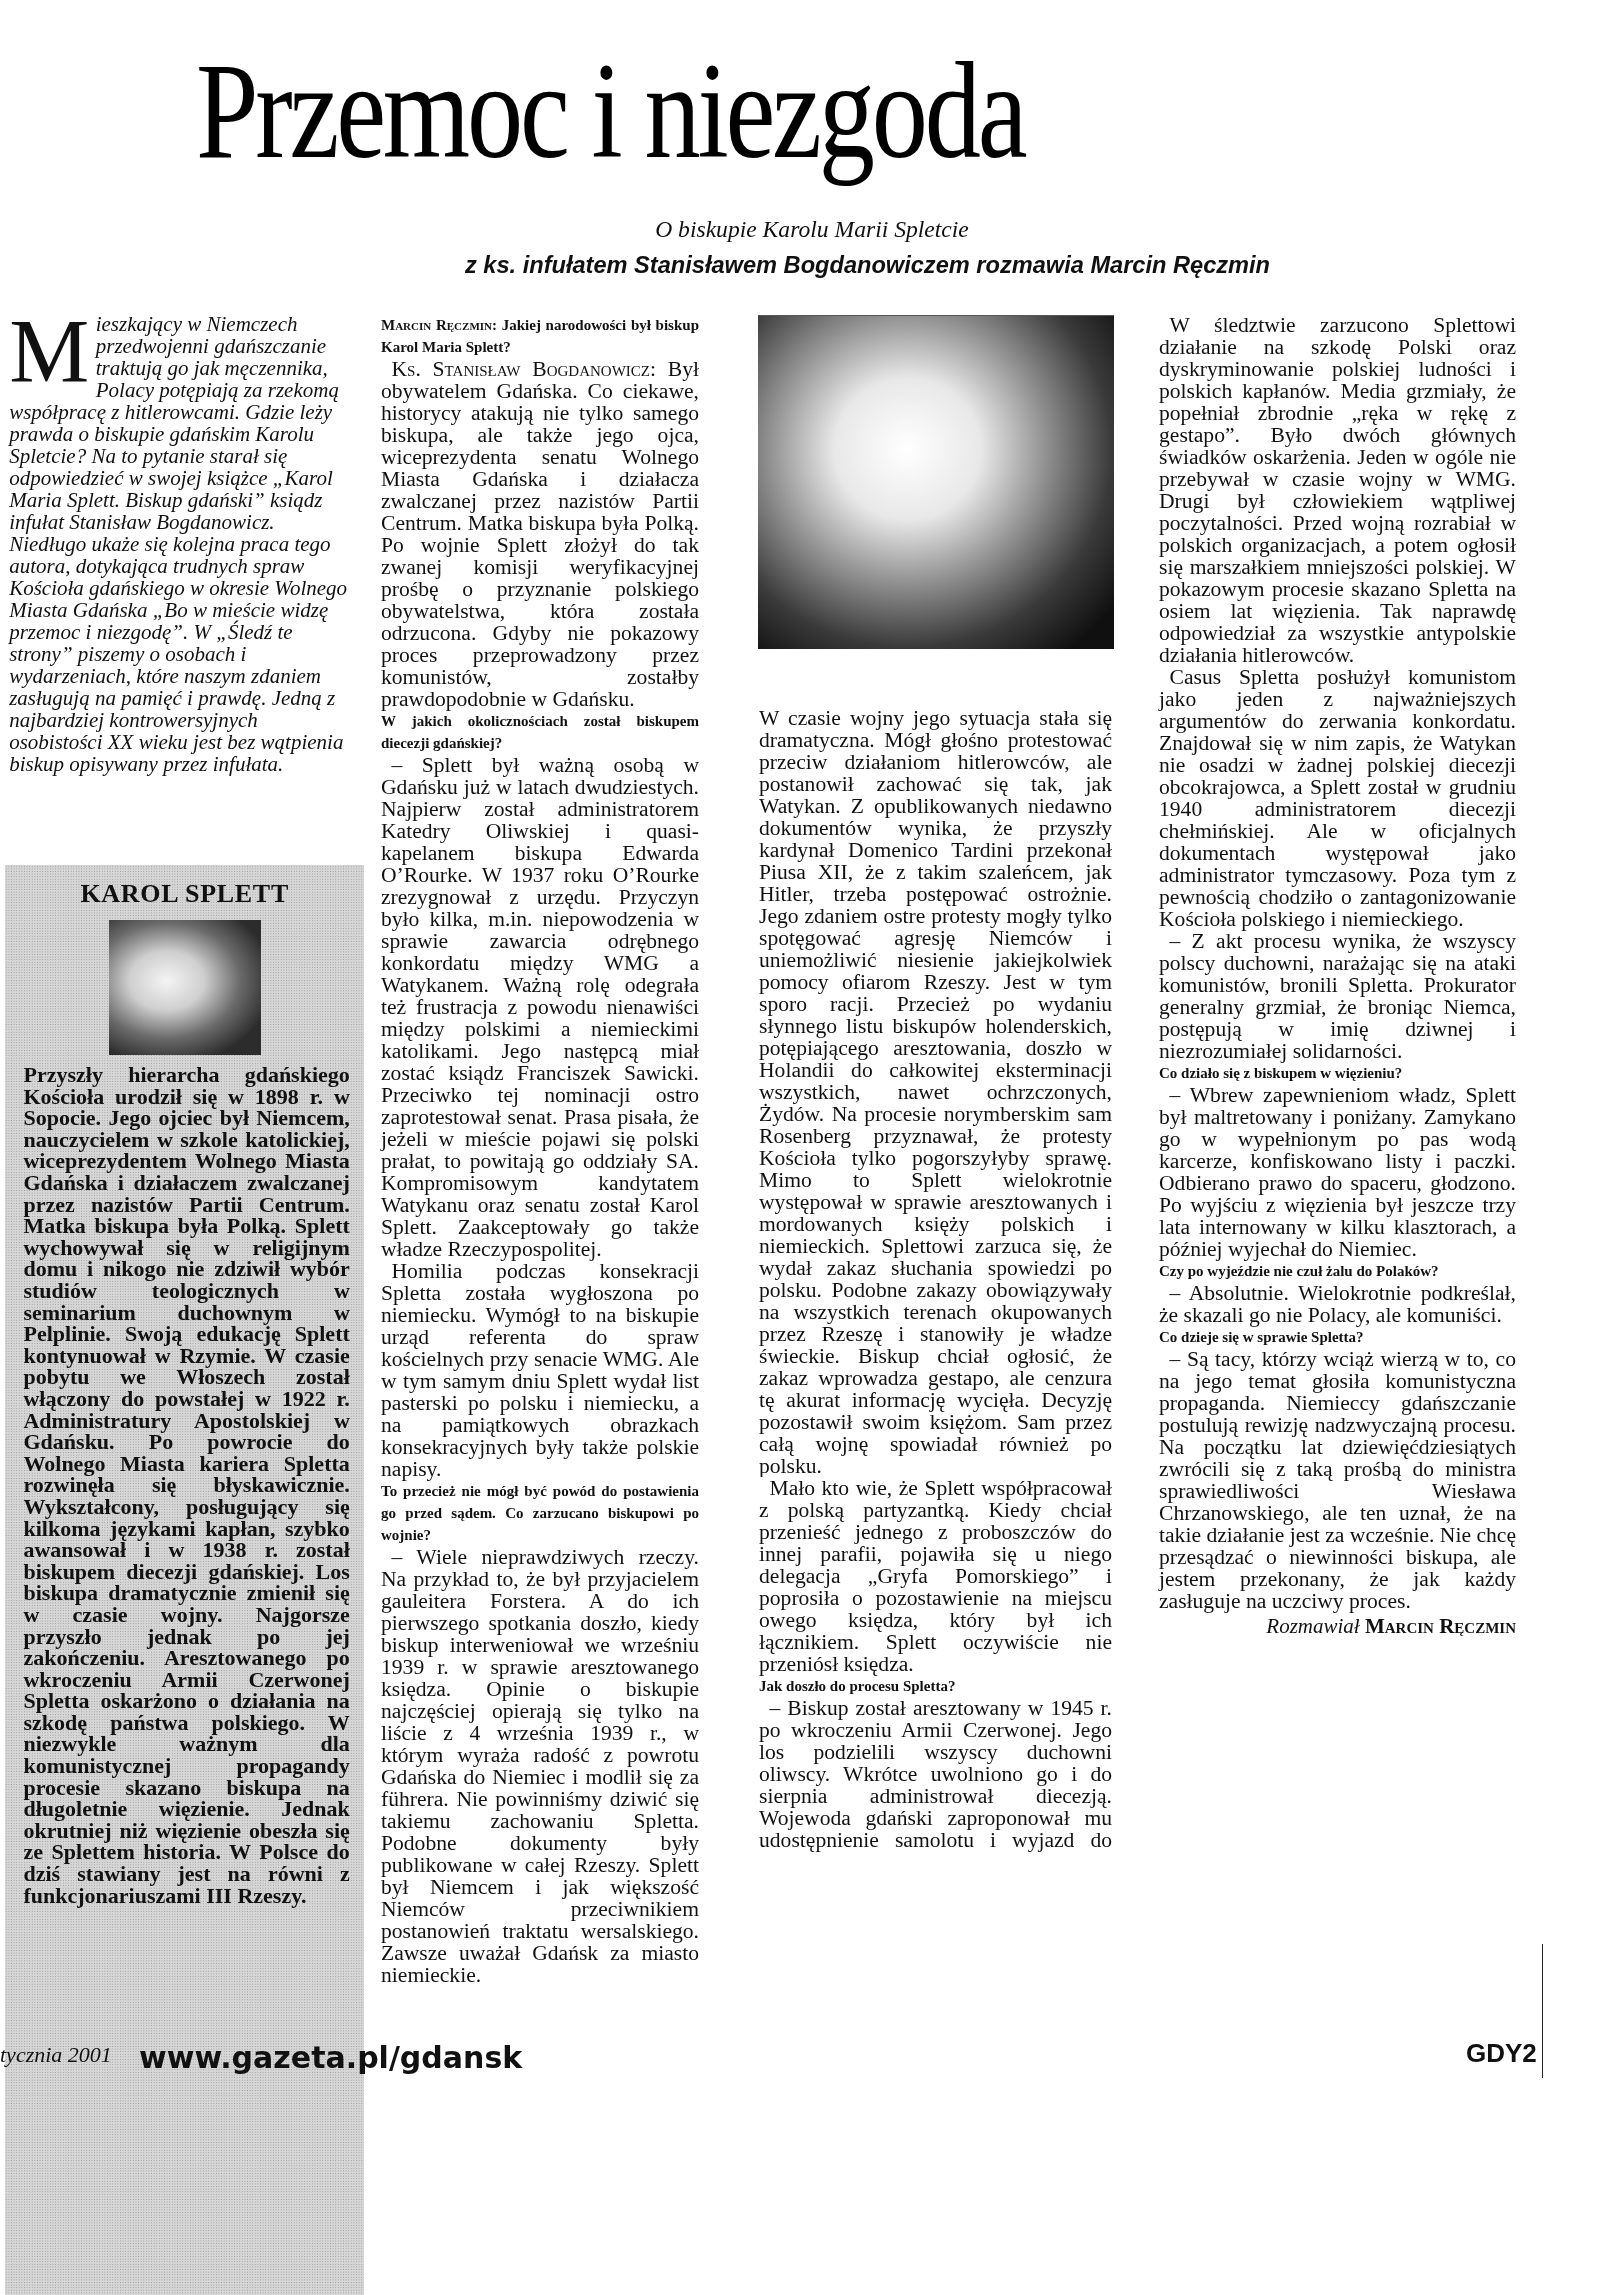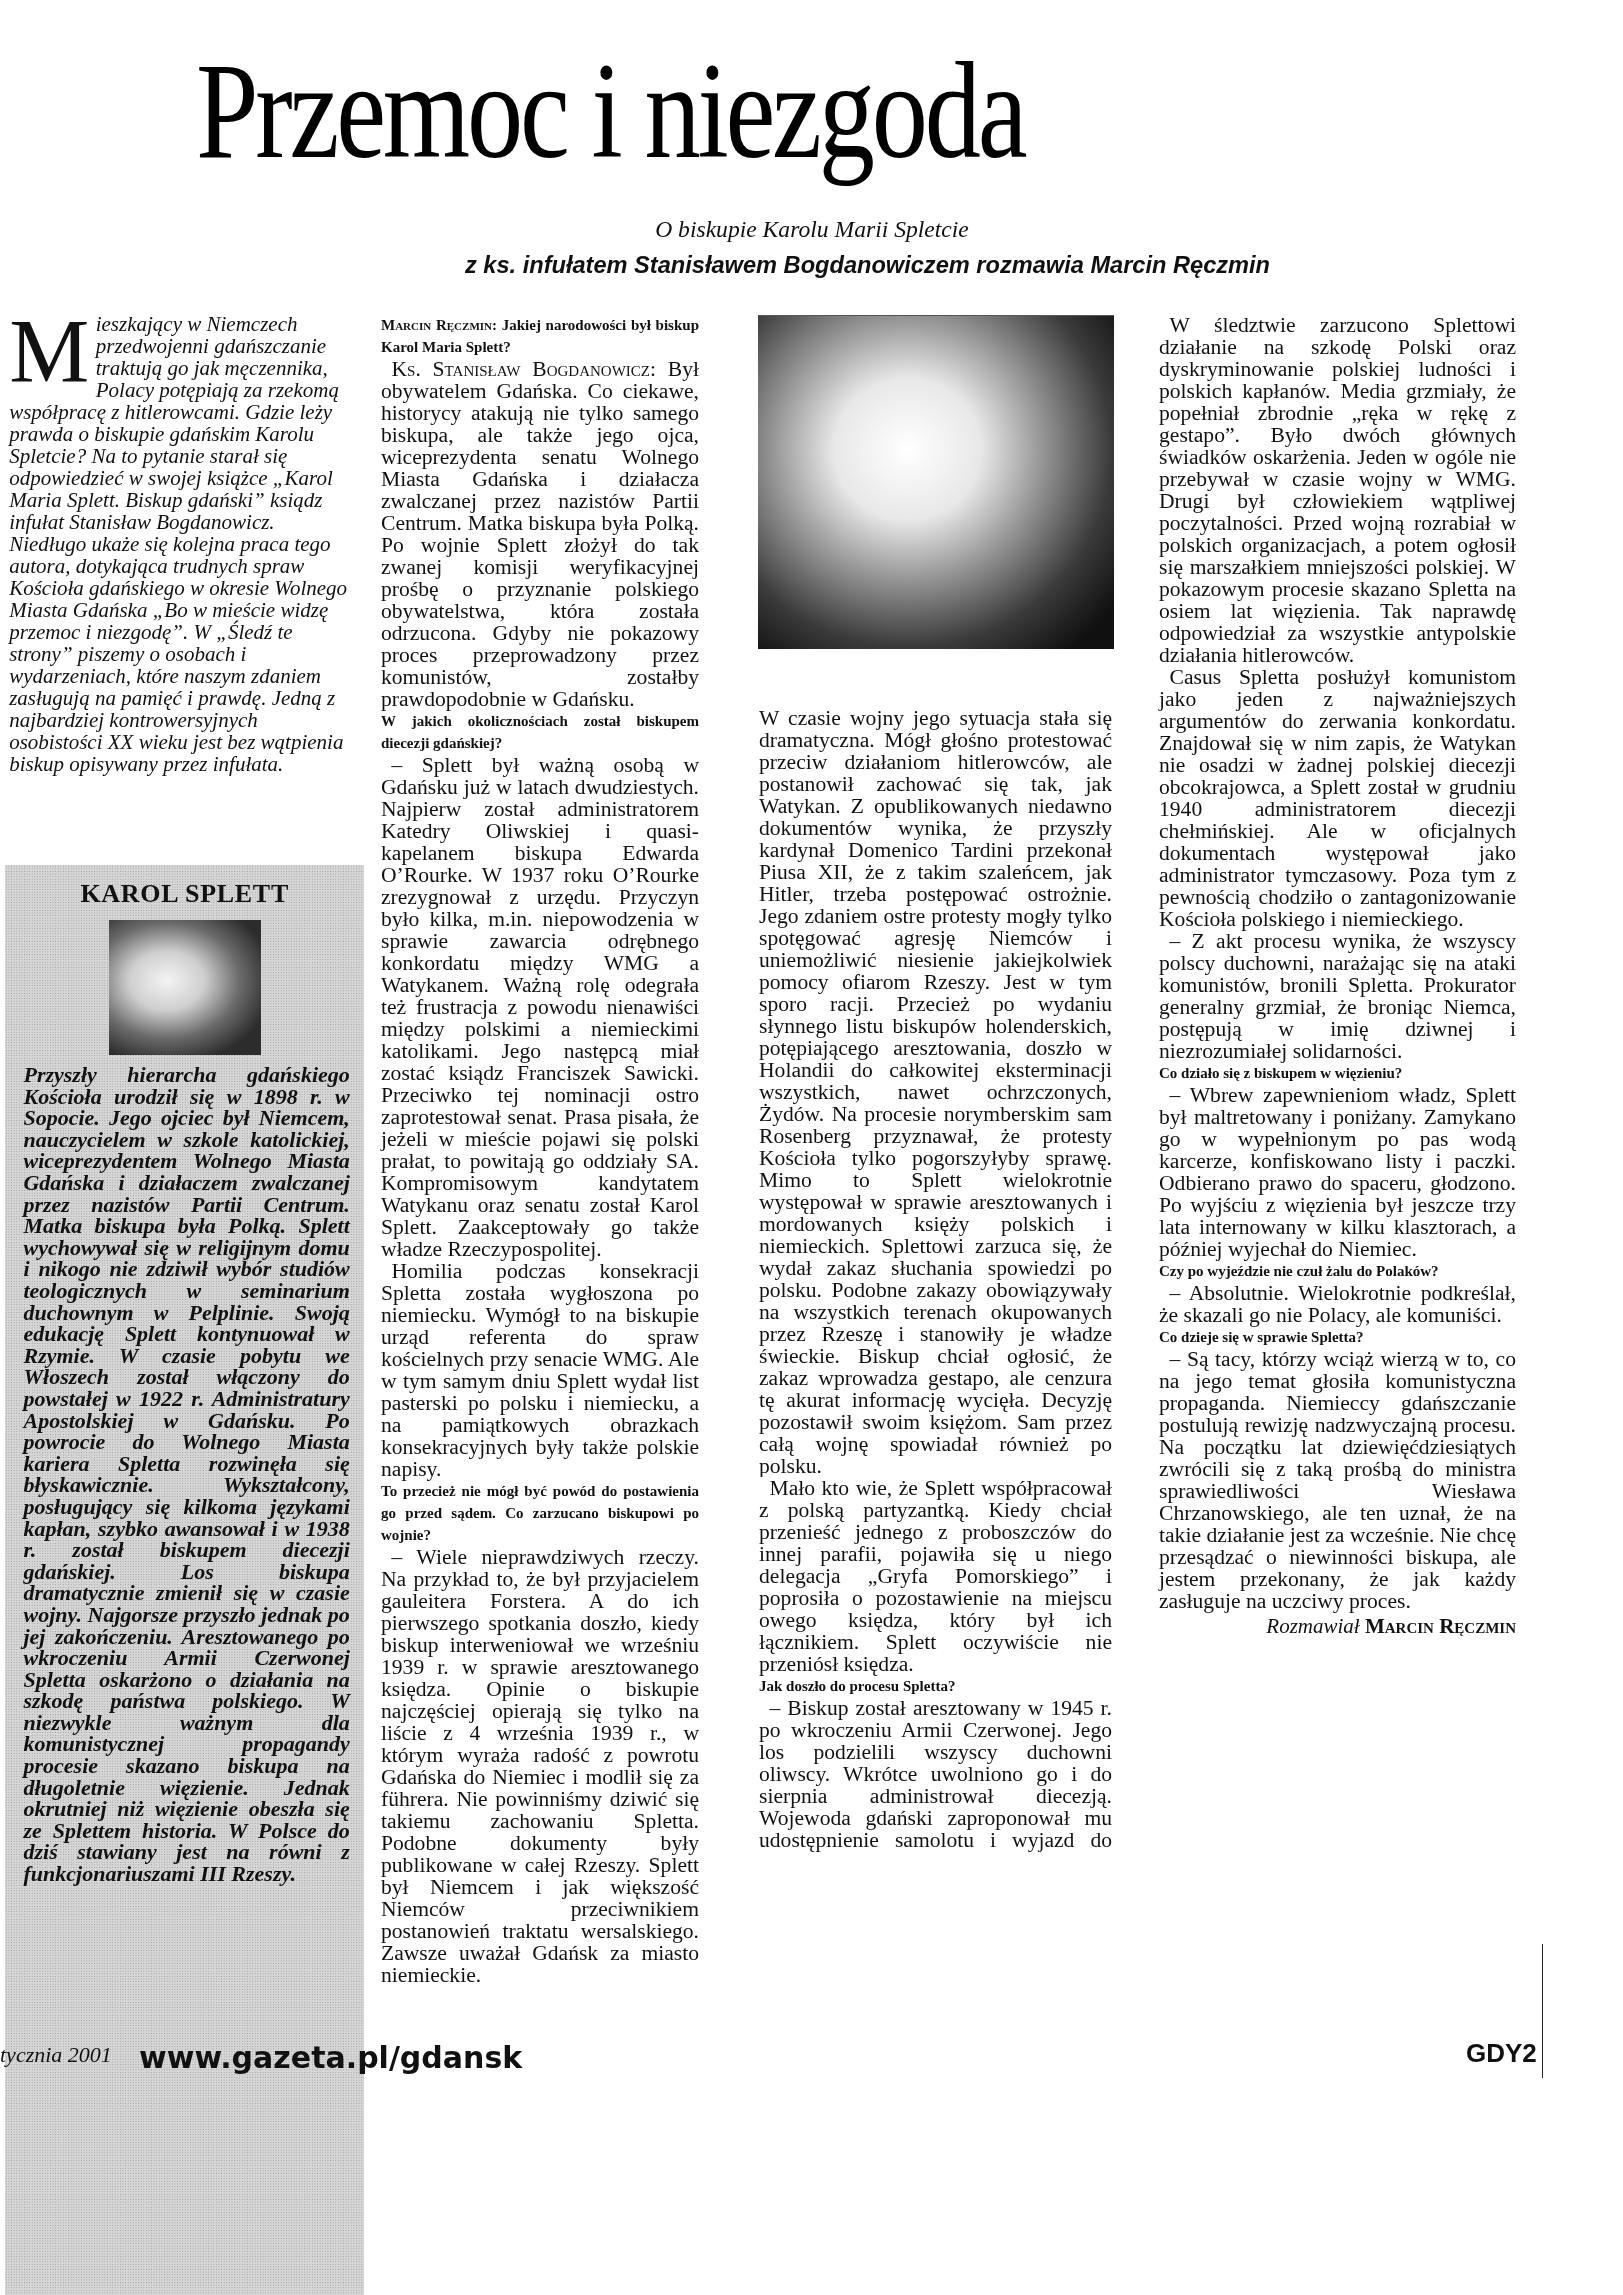--- a/index.html
+++ b/index.html
@@ -11,21 +11,21 @@
   .rule-top { left: 0; top: 0; width: 1623px; height: 2.6px; }
   .col { font-size: 21.6px; line-height: 22px; text-align: justify; }
   .col p { margin: 0; text-indent: 10.5px; }
   .col p.noind { text-indent: 0; }
   .col .q { font-weight: bold; margin: 0; text-indent: 0; font-size: 15px; }
   .lede { left: 9.2px; top: 313px; width: 340px; font-style: italic; font-size: 21px; line-height: 22px; text-align: left; }
   .dropcap { float: left; font-size: 90px; line-height: 72px; margin: 2.6px 6.5px 0 0; font-style: normal; font-family: "Liberation Serif", serif; }
   .sidebar { left: 5.2px; top: 865px; width: 359px; height: 1492px; background-color: #d6d6d6; background-image: radial-gradient(#9a9a9a 0.7px, transparent 0.8px); background-size: 2.6px 2.6px; }
   .sidebar-title { text-align: center; font-weight: bold; font-size: 26px; margin-top: 14.4px; letter-spacing: 0.7px; }
   .sidebar-photo { width: 152px; height: 135px; margin: 10.5px auto 9.2px; background: radial-gradient(ellipse at 38% 45%, #f4f4f4 0%, #cfcfcf 28%, #6a6a6a 55%, #2c2c2c 80%); }
-  .sidebar-text { padding: 0 14.4px 0 18.3px; font-weight: bold; font-size: 22px; line-height: 21.6px; text-align: justify; font-style: italic; }
+  .sidebar-text { padding: 0 14.4px 0 18.3px; font-weight: bold; font-size: 22px; line-height: 21.6px; text-align: justify; }
   .col2 { left: 381px; top: 314px; width: 318px; }
   .photo { left: 758px; top: 315px; width: 356px; height: 333px; border-top: 0.7px solid #555; background: radial-gradient(ellipse at 42% 40%, #ffffff 0%, #e8e8e8 25%, #9a9a9a 45%, #3a3a3a 70%, #101010 90%); }
   .col3 { left: 759px; top: 682px; width: 353px; margin-top: 25px; }
   .col4 { left: 1159px; top: 314px; width: 357px; }
   .sig { text-align: right; font-size: 21px; margin-top: 2.6px; }
   .sig i { font-style: italic; }
   .sig b { font-variant: small-caps; font-weight: bold; }
   .footer-date { left: 0; top: 2042px; font-style: italic; font-size: 22px; }
   .footer-url { left: 139px; top: 2040px; font-family: "DejaVu Sans", sans-serif; font-weight: bold; font-size: 30px; }
   .footer-page { left: 1466px; top: 2038px; font-family: "Liberation Sans", sans-serif; font-weight: bold; font-size: 26px; }

